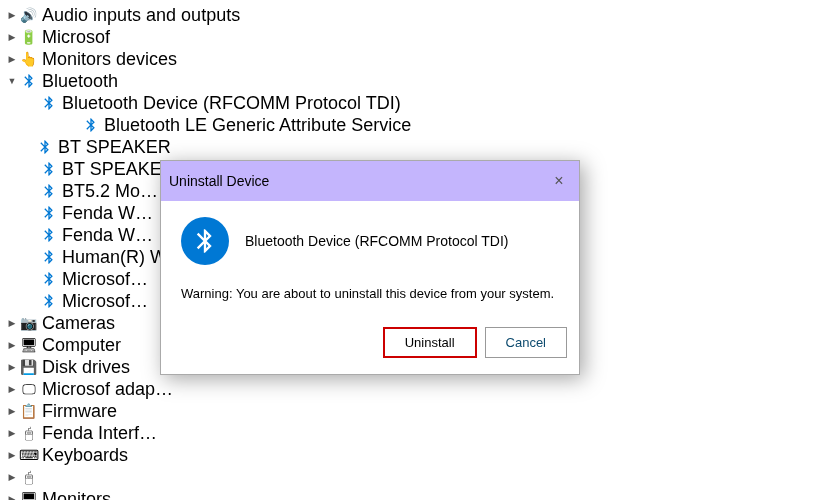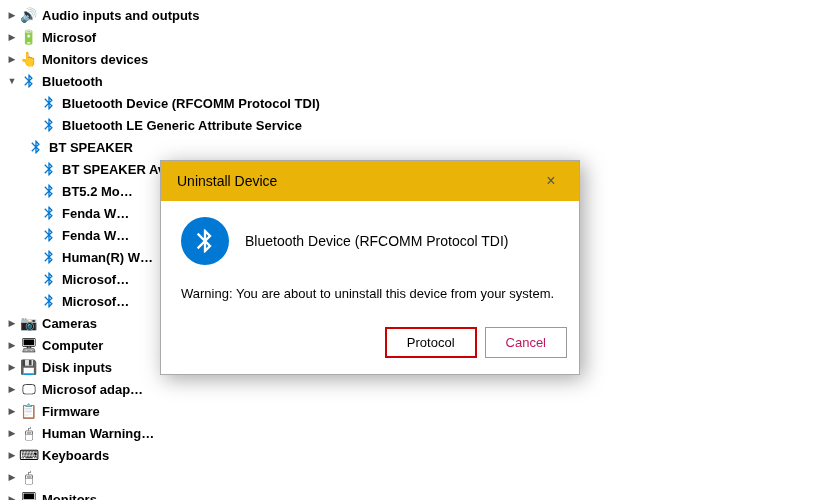--- a/index.html
+++ b/index.html
@@ -55,22 +55,21 @@
       height: 18px;
       margin-right: 4px;
       display: flex;
       align-items: center;
       justify-content: center;
       flex-shrink: 0;
     }
 
     .item-label {
       color: #000;
-      font-size: 13px;
-      font-weight: bold;
+      font-size: 18px;
     }
 
     
     .overlay {
       position: absolute;
       top: 0; left: 0;
       width: 100%; height: 100%;
       background: rgba(0,0,0,0.0);
       display: flex;
       align-items: center;
@@ -87,22 +86,22 @@
       min-height: 200px;
       position: absolute;
       top: 160px;
       left: 160px;
     }
 
     .dialog-titlebar {
       display: flex;
       align-items: center;
       justify-content: space-between;
-      padding: 8px 16px;
-      background: #eab308;
+      padding: 8px 8px;
+      background: #c4b5fd;
       border-bottom: none;
     }
 
     .dialog-title {
       font-size: 14px;
       font-weight: 400;
       color: #000;
     }
 
     .dialog-close {
@@ -166,21 +165,21 @@
       color: #000;
       font-size: 13px;
       cursor: pointer;
       min-width: 80px;
     }
 
     .btn-cancel {
       padding: 6px 20px;
       background: #fff;
       border: 1px solid #999;
-      color: #be185d;
+      color: #0c4a6e;
       font-size: 13px;
       cursor: pointer;
       min-width: 80px;
     }
 
     
     .bt-svg {
       width: 28px;
       height: 28px;
     }
@@ -216,30 +215,30 @@
       </div>
       <div class="tree-item" style="padding-left: 24px;">
         <span class="expand-btn leaf"></span>
         <span class="item-icon">
           <svg viewBox="0 0 24 24" width="16" height="16" fill="#0078d4">
             <path d="M17.71 7.71L12 2h-1v7.59L6.41 5 5 6.41 10.59 12 5 17.59 6.41 19 11 14.41V22h1l5.71-5.71-4.3-4.29 4.3-4.29zM13 5.83l1.88 1.88L13 9.59V5.83zm1.88 10.46L13 18.17v-3.76l1.88 1.88z"></path>
           </svg>
         </span>
         <span class="item-label">Bluetooth Device (RFCOMM Protocol TDI)</span>
       </div>
-      <div class="tree-item" style="padding-left: 24px;">
+      <div class="tree-item" style="padding-left: 24px; margin-left: 42px;">
         <span class="expand-btn leaf"></span>
         <span class="item-icon">
           <svg viewBox="0 0 24 24" width="16" height="16" fill="#0078d4">
             <path d="M17.71 7.71L12 2h-1v7.59L6.41 5 5 6.41 10.59 12 5 17.59 6.41 19 11 14.41V22h1l5.71-5.71-4.3-4.29 4.3-4.29zM13 5.83l1.88 1.88L13 9.59V5.83zm1.88 10.46L13 18.17v-3.76l1.88 1.88z"></path>
           </svg>
         </span>
         <span class="item-label">Bluetooth LE Generic Attribute Service</span>
       </div>
-      <div class="tree-item" style="padding-left: 11px;">
+      <div class="tree-item" style="padding-left: 20px;">
         <span class="expand-btn leaf"></span>
         <span class="item-icon">
           <svg viewBox="0 0 24 24" width="16" height="16" fill="#0078d4">
             <path d="M17.71 7.71L12 2h-1v7.59L6.41 5 5 6.41 10.59 12 5 17.59 6.41 19 11 14.41V22h1l5.71-5.71-4.3-4.29 4.3-4.29zM13 5.83l1.88 1.88L13 9.59V5.83zm1.88 10.46L13 18.17v-3.76l1.88 1.88z"></path>
           </svg>
         </span>
         <span class="item-label">BT SPEAKER</span>
       </div>
       <div class="tree-item" style="padding-left: 24px;">
         <span class="expand-btn leaf"></span>
@@ -310,36 +309,36 @@
         <span class="item-label">Cameras</span>
       </div>
       <div class="tree-item" style="padding-left: 4px;">
         <span class="expand-btn collapsed"></span>
         <span class="item-icon" style="font-size: 14px;">🖥</span>
         <span class="item-label">Computer</span>
       </div>
       <div class="tree-item" style="padding-left: 4px;">
         <span class="expand-btn collapsed"></span>
         <span class="item-icon" style="font-size: 14px;">💾</span>
-        <span class="item-label">Disk inputs</span>
+        <span class="item-label">Disk drives</span>
       </div>
       <div class="tree-item" style="padding-left: 4px;">
         <span class="expand-btn collapsed"></span>
         <span class="item-icon" style="font-size: 14px;">🖵</span>
         <span class="item-label">Microsof adap…</span>
       </div>
       <div class="tree-item" style="padding-left: 4px;">
         <span class="expand-btn collapsed"></span>
         <span class="item-icon" style="font-size: 14px;">📋</span>
         <span class="item-label">Firmware</span>
       </div>
       <div class="tree-item" style="padding-left: 4px;">
         <span class="expand-btn collapsed"></span>
         <span class="item-icon" style="font-size: 14px;">🖱</span>
-        <span class="item-label">Human Warning…</span>
+        <span class="item-label">Fenda Interf…</span>
       </div>
       <div class="tree-item" style="padding-left: 4px;">
         <span class="expand-btn collapsed"></span>
         <span class="item-icon" style="font-size: 14px;">⌨</span>
         <span class="item-label">Keyboards</span>
       </div>
       <div class="tree-item" style="padding-left: 4px;">
         <span class="expand-btn collapsed"></span>
         <span class="item-icon" style="font-size: 14px;">🖱</span>
       </div>
@@ -361,18 +360,18 @@
           <div class="dialog-bt-icon">
             <svg class="bt-svg" viewBox="0 0 24 24" fill="white">
               <path d="M17.71 7.71L12 2h-1v7.59L6.41 5 5 6.41 10.59 12 5 17.59 6.41 19 11 14.41V22h1l5.71-5.71-4.3-4.29 4.3-4.29zM13 5.83l1.88 1.88L13 9.59V5.83zm1.88 10.46L13 18.17v-3.76l1.88 1.88z"></path>
             </svg>
           </div>
           <span class="dialog-device-name">Bluetooth Device (RFCOMM Protocol TDI)</span>
         </div>
         <p class="dialog-warning">Warning: You are about to uninstall this device from your system.</p>
       </div>
       <div class="dialog-buttons">
-        <button class="btn-uninstall">Protocol</button>
+        <button class="btn-uninstall">Uninstall</button>
         <button class="btn-cancel">Cancel</button>
       </div>
     </div>
   </div>
 </div>
 
 </body></html>

